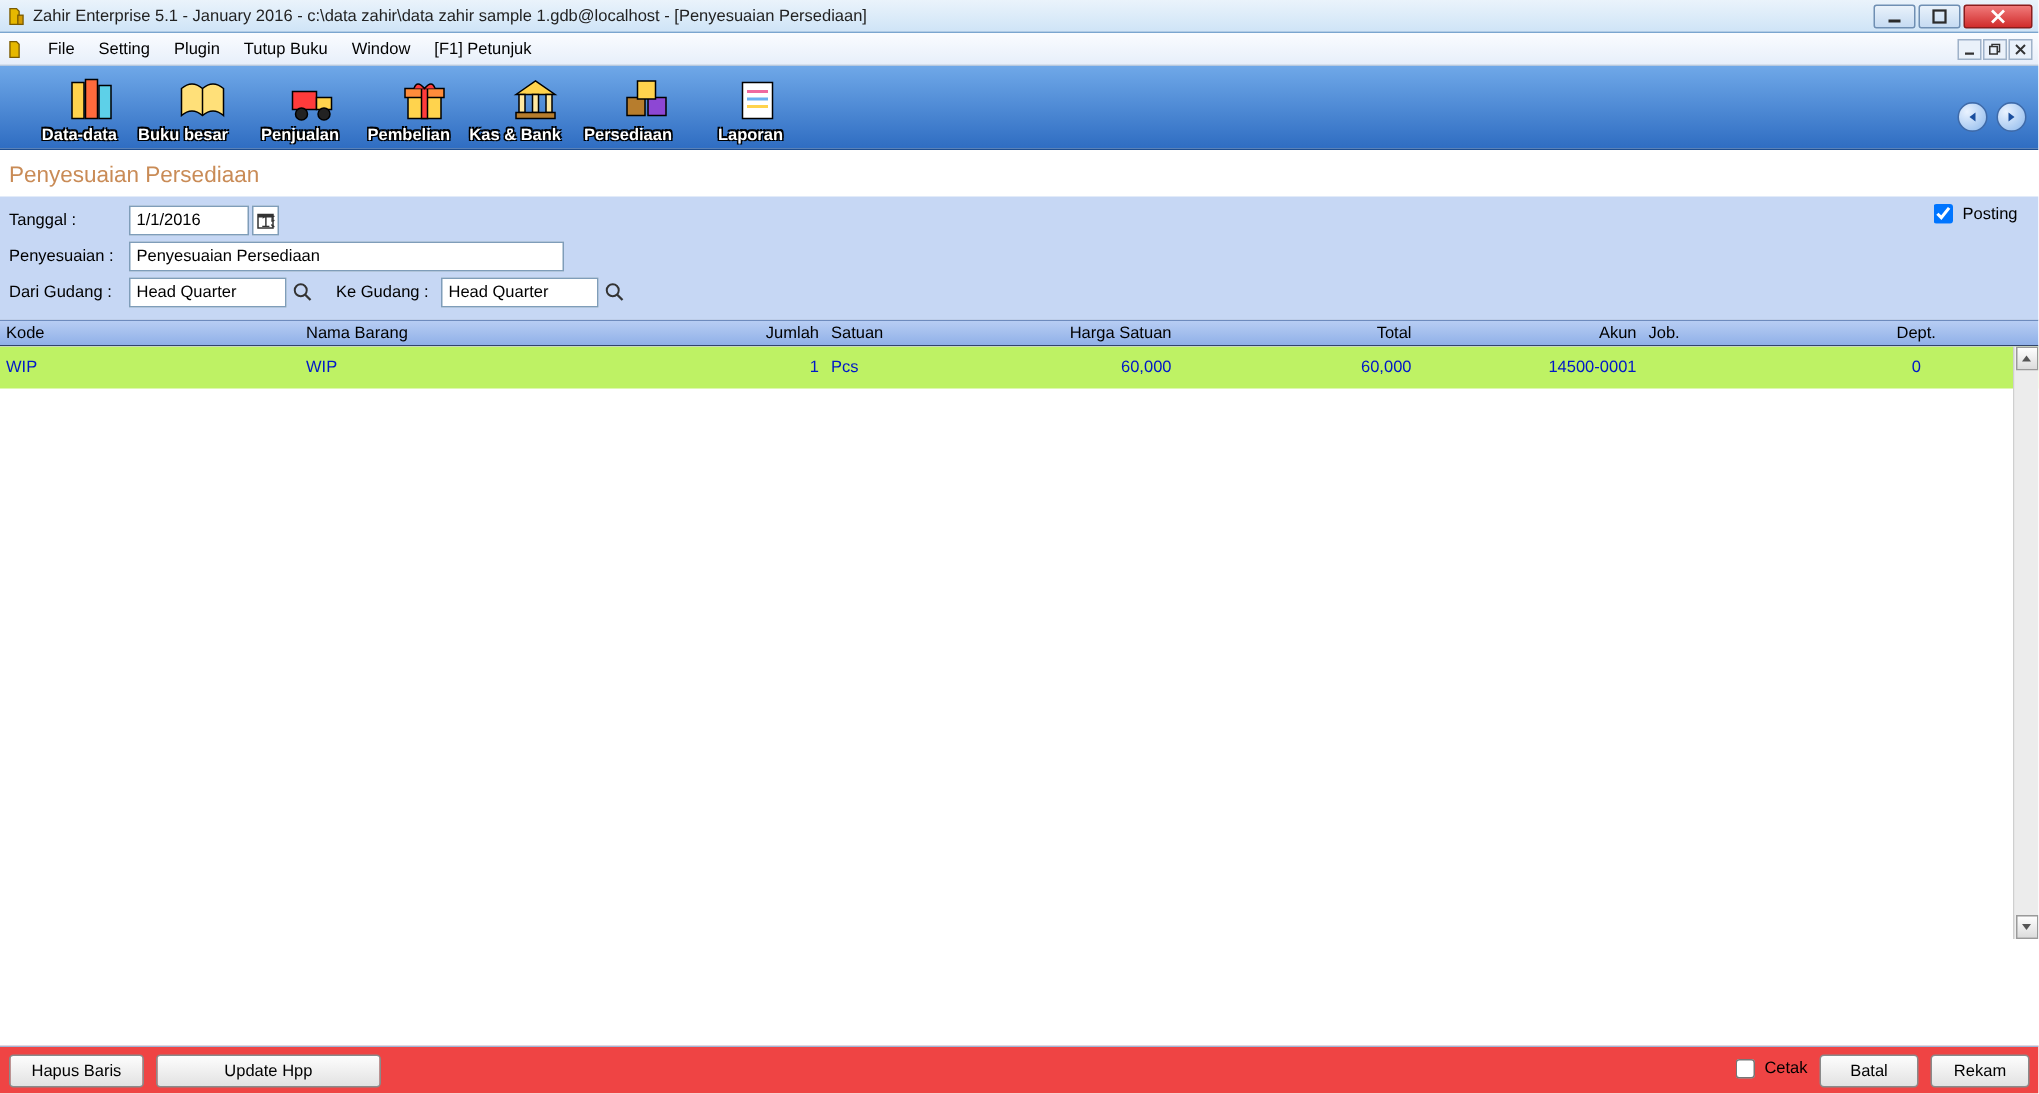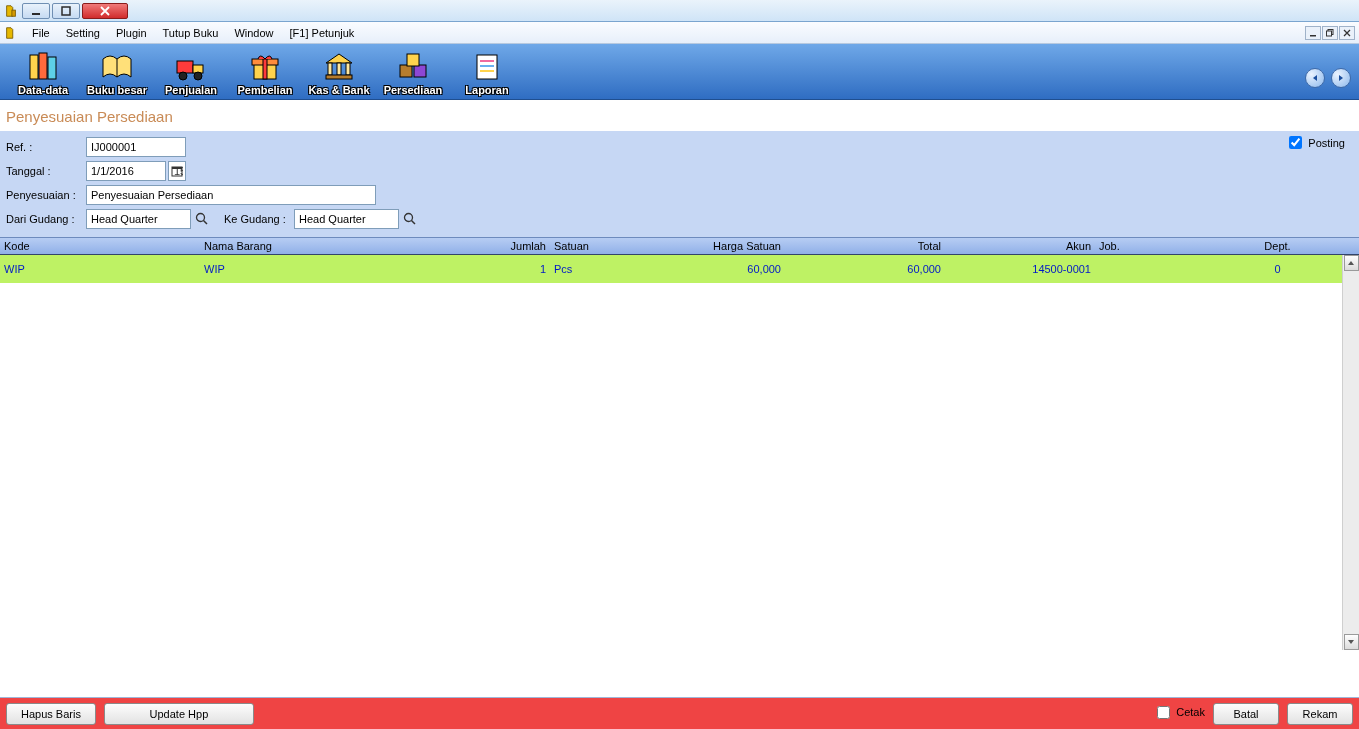--- a/index.html
+++ b/index.html
@@ -13,21 +13,21 @@
   .winbtn.close { background: linear-gradient(to bottom,#f07a7a,#d12c2c); border-color: #8a1c1c; color: #fff; width: 46px; }
   .winbtn svg { width: 10px; height: 10px; }
 
   .menubar { height: 22px; background: linear-gradient(to bottom,#fafcff,#e7effa); display: flex; align-items: center; padding: 0 4px; border-bottom: 1px solid #b7c9df; }
   .menubar .micon { width: 14px; height: 14px; margin-right: 6px; }
   .menubar .mitem { padding: 2px 8px; cursor: pointer; }
   .mdi-controls { margin-left: auto; display: flex; gap: 0; }
   .mdi-btn { width: 16px; height: 14px; border: 1px solid #9fb2c9; background: #eaf1fa; margin-left: 1px; display: flex; align-items: center; justify-content: center; cursor: pointer; }
 
   .toolbar { height: 56px; background: linear-gradient(to bottom,#6fa8e8,#2f6dc2); display: flex; align-items: flex-end; padding: 2px 8px 3px 8px; border-bottom: 1px solid #1f4e8f; }
-  .tbtn { width: 70px; height: 50px; margin-right: 4px; display: flex; flex-direction: column; align-items: center; justify-content: flex-end; cursor: pointer; }
+  .tbtn { width: 70px; height: 50px; margin-right: 4px; display: flex; flex-direction: column; align-items: flex-end; justify-content: flex-end; cursor: pointer; }
   .tbtn .ticircle { width: 34px; height: 32px; margin-bottom: 1px; display: flex; align-items: center; justify-content: center; }
   .tbtn .tlabel { color: #fff; font-weight: bold; text-shadow: 1px 1px 0 #000, -1px -1px 0 #000, 1px -1px 0 #000, -1px 1px 0 #000; font-size: 11px; white-space: nowrap; }
   .navarrows { margin-left: auto; display: flex; gap: 6px; align-items: center; padding-bottom: 8px;}
   .circlebtn { width: 20px; height: 20px; border-radius: 50%; background: radial-gradient(circle at 30% 30%, #eaf3ff, #8cb8ec); border: 1px solid #3f6aa8; display: flex; align-items: center; justify-content: center; cursor: pointer; }
   .circlebtn svg { width: 8px; height: 8px; }
 
   .content { position: relative; height: calc(729px - 22px - 22px - 56px - 32px); background: #fff; }
   .page-title { color: #c98b56; font-size: 15px; padding: 8px 6px 6px 6px; }
 
   .form-area { background: #c6d7f4; padding: 4px 6px 6px 6px; }
@@ -68,20 +68,21 @@
   .col-dept { width: 95px; text-align: center; }
 </style>
 </head>
 <body>
 
 <div class="titlebar">
   <svg class="ticon" viewBox="0 0 16 16">
       <path fill="#e6b800" stroke="#7a5b00" d="M3 2h5l2 2v10H3z"></path>
       <rect x="9" y="7" width="4" height="7" fill="#d49a00" stroke="#7a5b00"></rect>
     </svg>
+  <div class="title">Zahir Enterprise 5.1 - January 2016 - c:\data zahir\data zahir sample 1.gdb@localhost - [Penyesuaian Persediaan]</div>
   <div class="winbtns">
     <div class="winbtn">
         <svg viewBox="0 0 10 10">
           <rect x="1" y="7" width="8" height="2" fill="#2b2b2b"></rect>
         </svg>
       </div>
     <div class="winbtn">
         <svg viewBox="0 0 10 10">
           <rect x="1" y="1" width="8" height="8" fill="none" stroke="#2b2b2b" stroke-width="1.5"></rect>
         </svg>
@@ -215,24 +216,20 @@
 
 <div class="content">
   <div class="page-title">Penyesuaian Persediaan</div>
 
   <div class="form-area" style="position:relative;">
     <div class="posting-box" style="top:2px;">
       <input type="checkbox" checked="" style="">
       <span>Posting</span>
     </div>
     <div class="form-row">
-      <div class="flabel">Ref. :</div>
-      <input class="finput w100" value="IJ000001" style="">
-    </div>
-    <div class="form-row">
       <div class="flabel">Tanggal :</div>
       <input class="finput w80" value="1/1/2016" style="">
       <div class="iconbtn">
         <svg width="12" height="12" viewBox="0 0 12 12">
             <rect x="1" y="2" width="10" height="9" fill="#fff" stroke="#333"></rect>
             <rect x="1" y="2" width="10" height="2" fill="#333"></rect>
             <text x="3" y="10" font-size="6" fill="#333">15</text>
           </svg>
       </div>
     </div>

